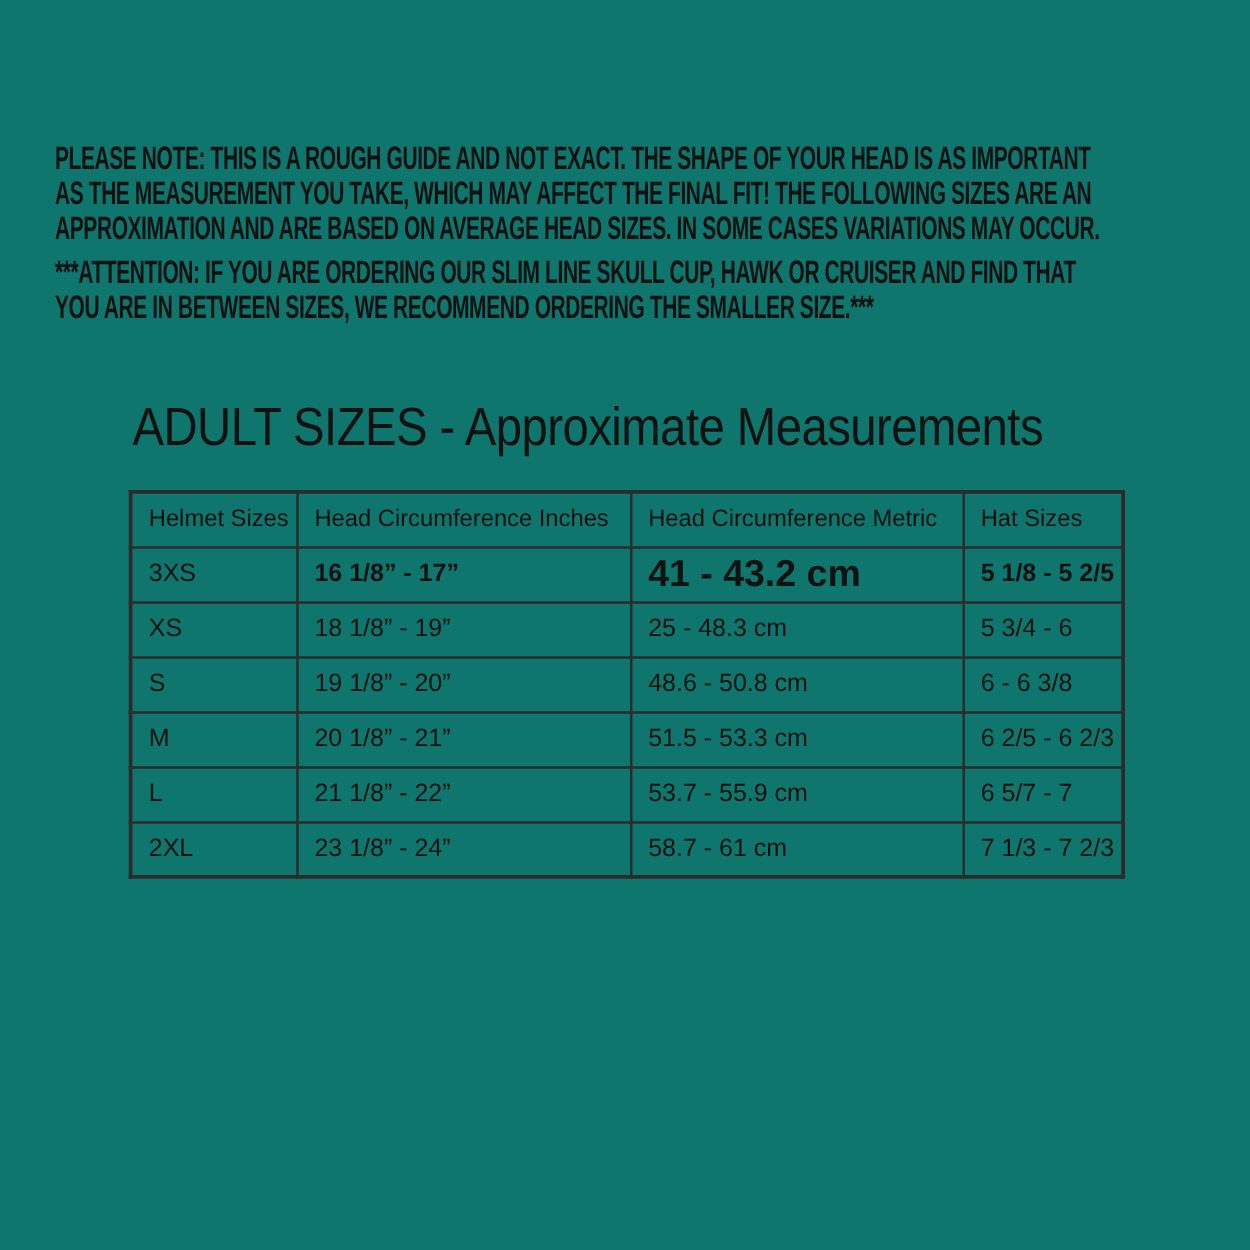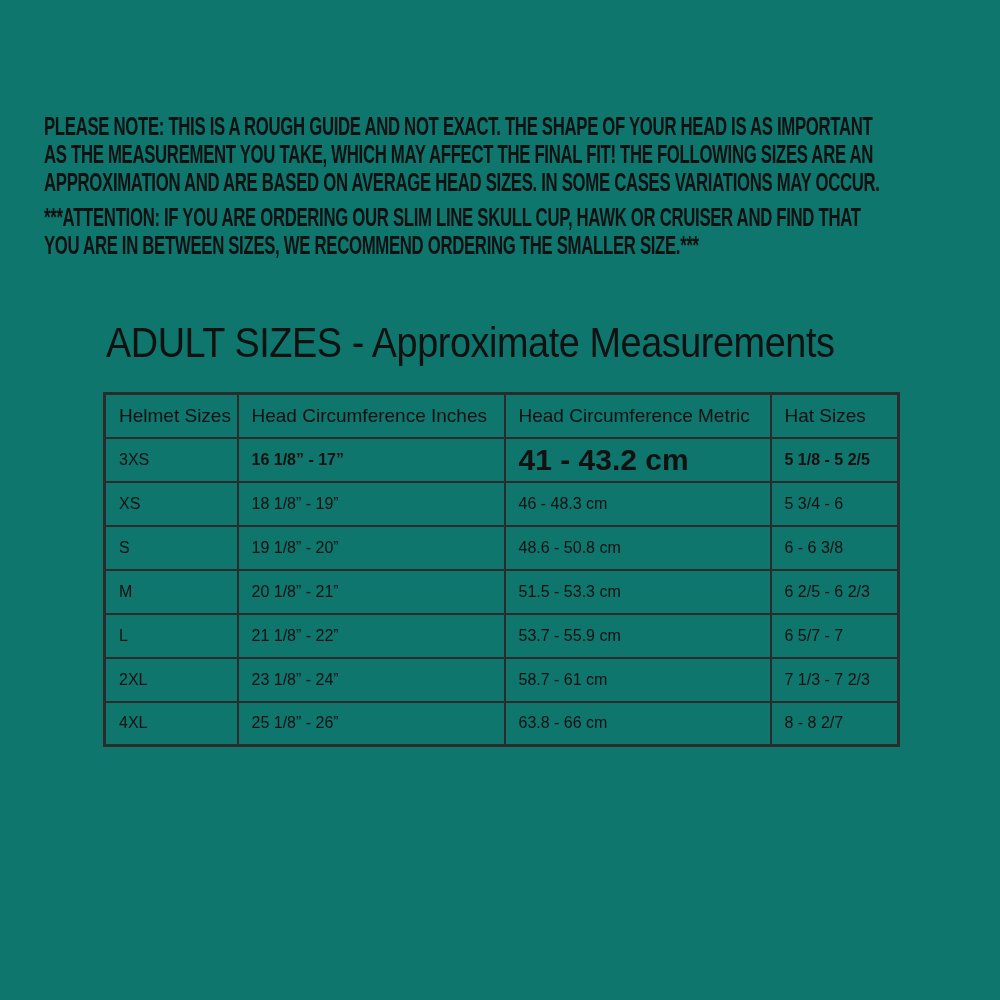--- a/index.html
+++ b/index.html
@@ -60,21 +60,21 @@
     text-align: left;
     vertical-align: middle;
     white-space: nowrap;
     overflow: hidden;
   }
   .size-table th {
     font-size: 19px;
     font-weight: 400;
   }
   .size-table td {
-    font-size: 16px;
+    font-size: 20px;
     font-weight: 400;
   }
   tr.emph td.c-inches, tr.emph td.c-hat { font-weight: 700; }
   tr.emph td.c-metric { font-weight: 700; font-size: 30px; }
 </style>
 </head>
 <body>
 
 <div class="page">
 
@@ -109,21 +109,21 @@
     <tbody id="size-table-body">
         <tr class="emph">
           <td class="c-helmet">3XS</td>
           <td class="c-inches">16 1/8” - 17”</td>
           <td class="c-metric">41 - 43.2 cm</td>
           <td class="c-hat">5 1/8 - 5 2/5</td>
         </tr>
         <tr>
           <td class="c-helmet">XS</td>
           <td class="c-inches">18 1/8” - 19”</td>
-          <td class="c-metric">46 - 48.3 cm</td>
+          <td class="c-metric">25 - 48.3 cm</td>
           <td class="c-hat">5 3/4 - 6</td>
         </tr>
         <tr>
           <td class="c-helmet">S</td>
           <td class="c-inches">19 1/8” - 20”</td>
           <td class="c-metric">48.6 - 50.8 cm</td>
           <td class="c-hat">6 - 6 3/8</td>
         </tr>
         <tr>
           <td class="c-helmet">M</td>
@@ -136,22 +136,16 @@
           <td class="c-inches">21 1/8” - 22”</td>
           <td class="c-metric">53.7 - 55.9 cm</td>
           <td class="c-hat">6 5/7 - 7</td>
         </tr>
         <tr>
           <td class="c-helmet">2XL</td>
           <td class="c-inches">23 1/8” - 24”</td>
           <td class="c-metric">58.7 - 61 cm</td>
           <td class="c-hat">7 1/3 - 7 2/3</td>
         </tr>
-        <tr>
-          <td class="c-helmet">4XL</td>
-          <td class="c-inches">25 1/8” - 26”</td>
-          <td class="c-metric">63.8 - 66 cm</td>
-          <td class="c-hat">8 - 8 2/7</td>
-        </tr>
       </tbody>
   </table>
 
 </div>
 
 </body></html>

